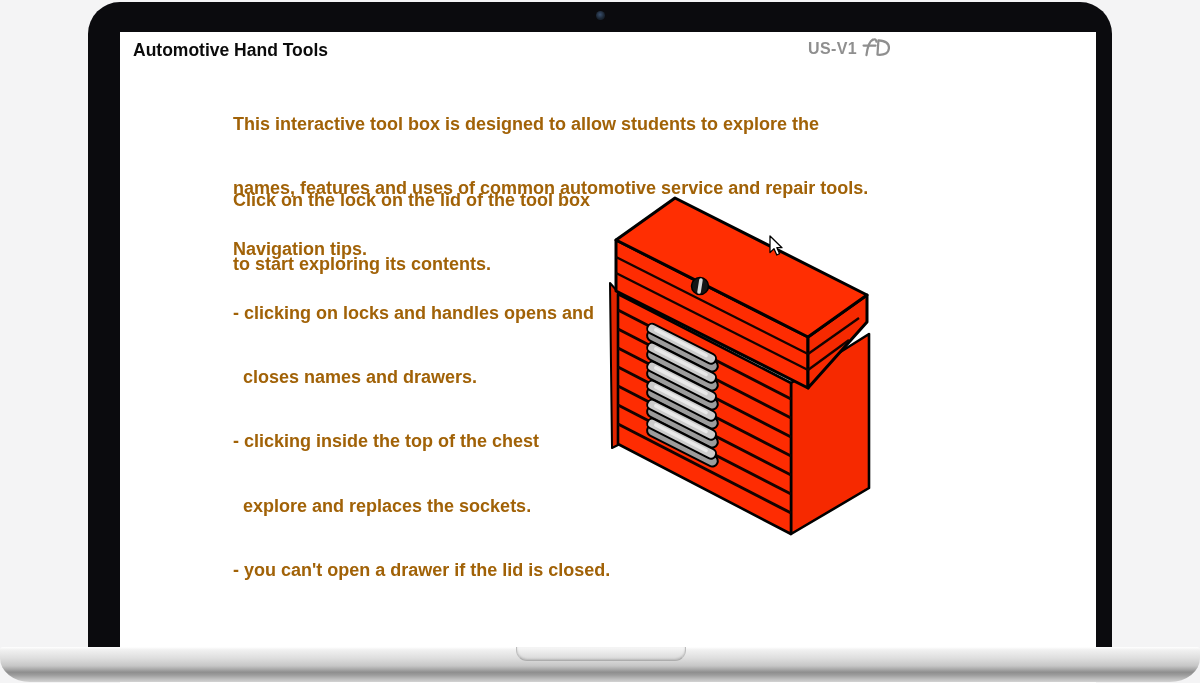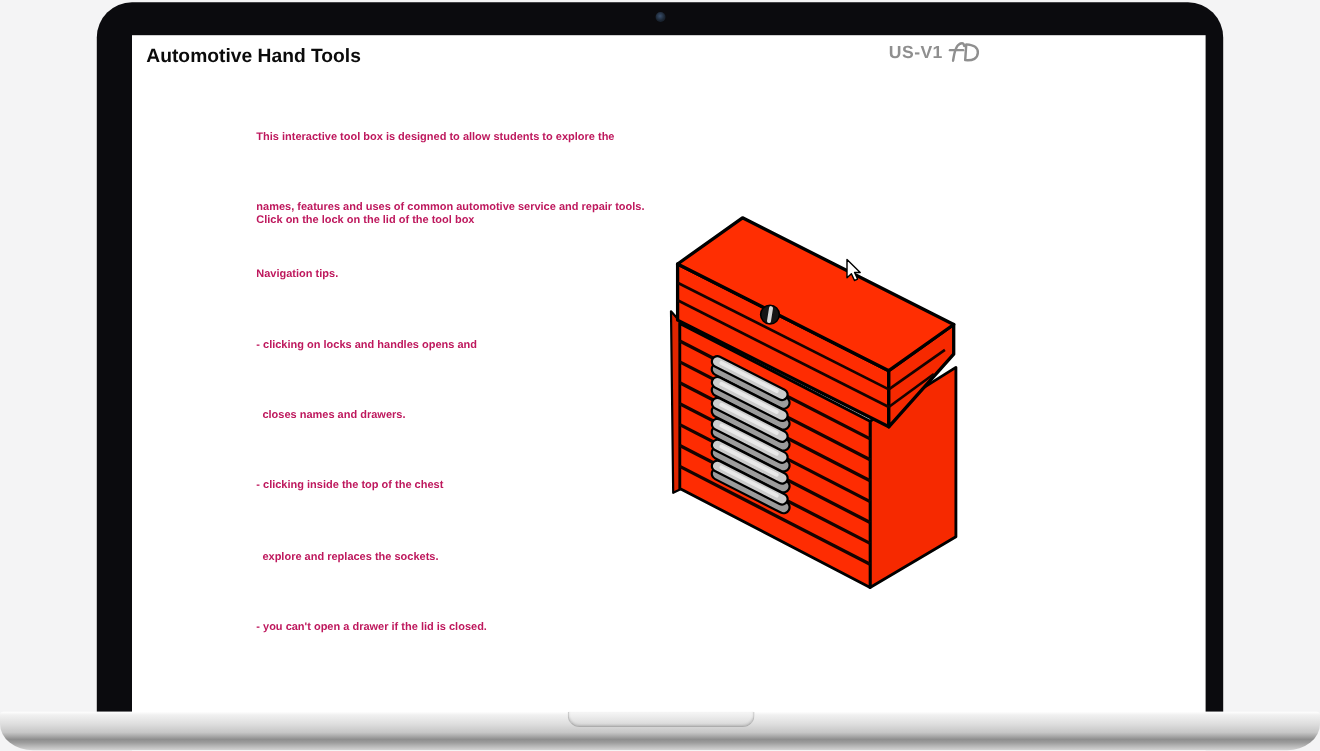--- a/index.html
+++ b/index.html
@@ -22,21 +22,21 @@
          border-left:1px solid #bdbdbd;border-right:1px solid #bdbdbd;
          border-bottom:1px solid #adadad;border-radius:0 0 11px 11px;
          box-shadow:inset 0 -1px 2px rgba(0,0,0,.15);}
 
   
   .app-title{position:absolute;left:13px;top:8px;font-size:17.5px;font-weight:bold;color:#0b0b0b;}
   .brand{position:absolute;left:688px;top:4px;display:flex;align-items:flex-start;}
   .brand .ver{font-size:16px;font-weight:bold;color:#8f8f8f;letter-spacing:.4px;margin-top:4px;}
   .brand svg{margin-left:5px;}
 
-  .txt{position:absolute;left:113px;color:#be185d;font-size:10px;font-weight:bold;
+  .txt{position:absolute;left:113px;color:#a16207;font-size:18px;font-weight:bold;
        line-height:21.4px;white-space:pre;}
   .intro{top:39px;}
   .instruction{top:115px;}
   .tips{top:164px;}
 
   .toolbox{position:absolute;left:475px;top:150px;width:300px;height:380px;}
 </style>
 </head>
 <body>
 
@@ -59,20 +59,21 @@
         </svg>
       </div>
 
       <div class="txt intro">
         <div>This interactive tool box is designed to allow students to explore the</div>
         <div>names, features and uses of common automotive service and repair tools.</div>
       </div>
 
       <div class="txt instruction">
         <div>Click on the lock on the lid of the tool box</div>
+        <div>to start exploring its contents.</div>
       </div>
 
       <div class="txt tips">
         <div>Navigation tips.</div>
         <div>- clicking on locks and handles opens and</div>
         <div>  closes names and drawers.</div>
         <div>- clicking inside the top of the chest</div>
         <div>  explore and replaces the sockets.</div>
         <div>- you can't open a drawer if the lid is closed.</div>
         

